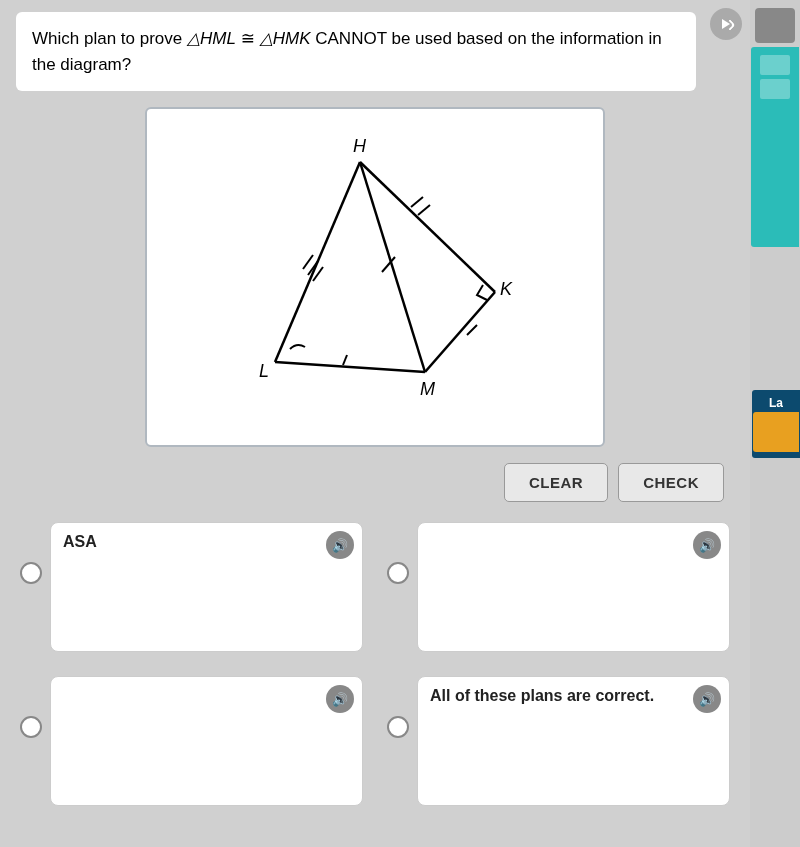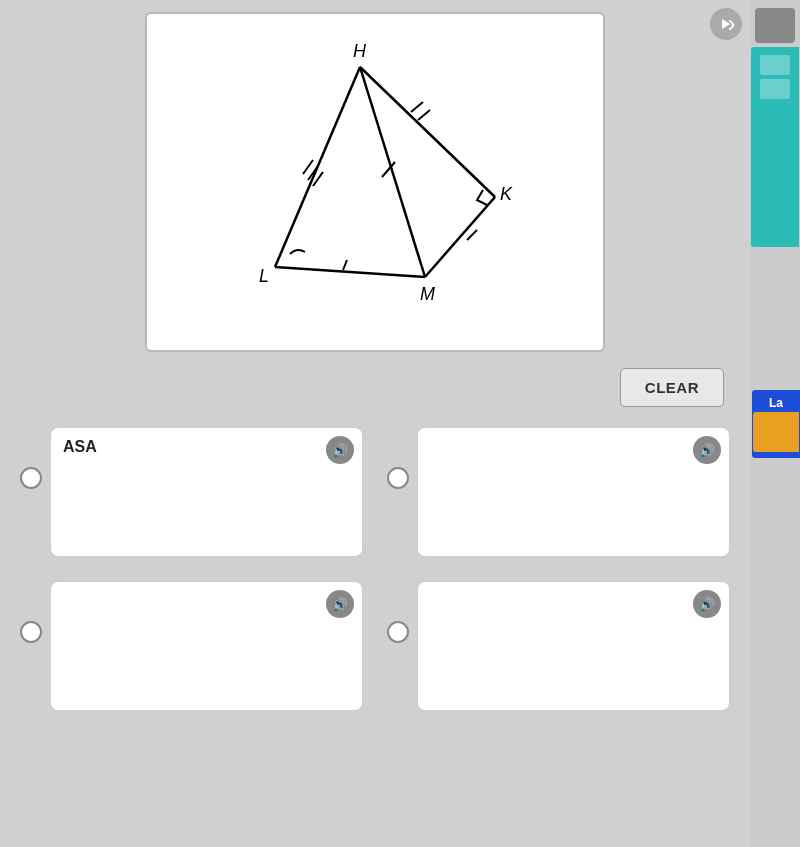--- a/index.html
+++ b/index.html
@@ -54,21 +54,21 @@
       height: 20px;
       background: rgba(255,255,255,0.3);
       border-radius: 2px;
       margin-bottom: 4px;
     }
 
     .sidebar-label-btn {
       position: absolute;
       right: 0;
       top: 390px;
-      background: #1d4ed8;
+      background: #0c4a6e;
       border-radius: 3px 0 0 3px;
       width: 48px;
       padding: 6px 4px;
       display: flex;
       flex-direction: column;
       align-items: center;
     }
 
     .sidebar-orange-bar {
       width: 46px;
@@ -250,20 +250,23 @@
     <div class="sidebar-teal-inner"></div>
   </div>
   <div class="sidebar-label-btn">
     <span style="color:white;font-size:12px;font-weight:bold;">La</span>
     <div class="sidebar-orange-bar"></div>
   </div>
 </div>
 
 <div class="main">
 
+  <div class="question-box">
+    <span>Which plan to prove </span><span class="math-symbol">△<i>HML</i></span><span> ≅ </span><span class="math-symbol">△<i>HMK</i></span><span> CANNOT be used based on the information in the diagram?</span>
+  </div>
 
   <div class="diagram-container">
     <svg width="320" height="300" viewBox="0 0 320 300">
 
       <line x1="145" y1="35" x2="60" y2="235" stroke="black" stroke-width="2.5"></line>
 
       <line x1="145" y1="35" x2="210" y2="245" stroke="black" stroke-width="2.5"></line>
 
       <line x1="60" y1="235" x2="210" y2="245" stroke="black" stroke-width="2.5"></line>
 
@@ -290,20 +293,21 @@
 
       <text x="138" y="25" font-size="18" font-style="italic" font-family="Arial">H</text>
       <text x="285" y="168" font-size="18" font-style="italic" font-family="Arial">K</text>
       <text x="44" y="250" font-size="18" font-style="italic" font-family="Arial">L</text>
       <text x="205" y="268" font-size="18" font-style="italic" font-family="Arial">M</text>
     </svg>
   </div>
 
   <div class="buttons-row">
     <button class="btn-clear">CLEAR</button>
+    <button class="btn-check">CHECK</button>
   </div>
 
   <div class="options-grid">
 
     <div class="option-wrapper">
       <div class="radio-btn"></div>
       <div class="option-card">
         <div class="option-label">ASA</div>
         <div class="audio-btn">
           <span class="audio-icon">🔊</span>
@@ -325,20 +329,21 @@
       <div class="option-card">
         <div class="audio-btn">
           <span class="audio-icon">🔊</span>
         </div>
       </div>
     </div>
 
     <div class="option-wrapper">
       <div class="radio-btn"></div>
       <div class="option-card">
+        <div class="option-label">All of these plans are correct.</div>
         <div class="audio-btn">
           <span class="audio-icon">🔊</span>
         </div>
       </div>
     </div>
 
   </div>
 
 </div>
 

